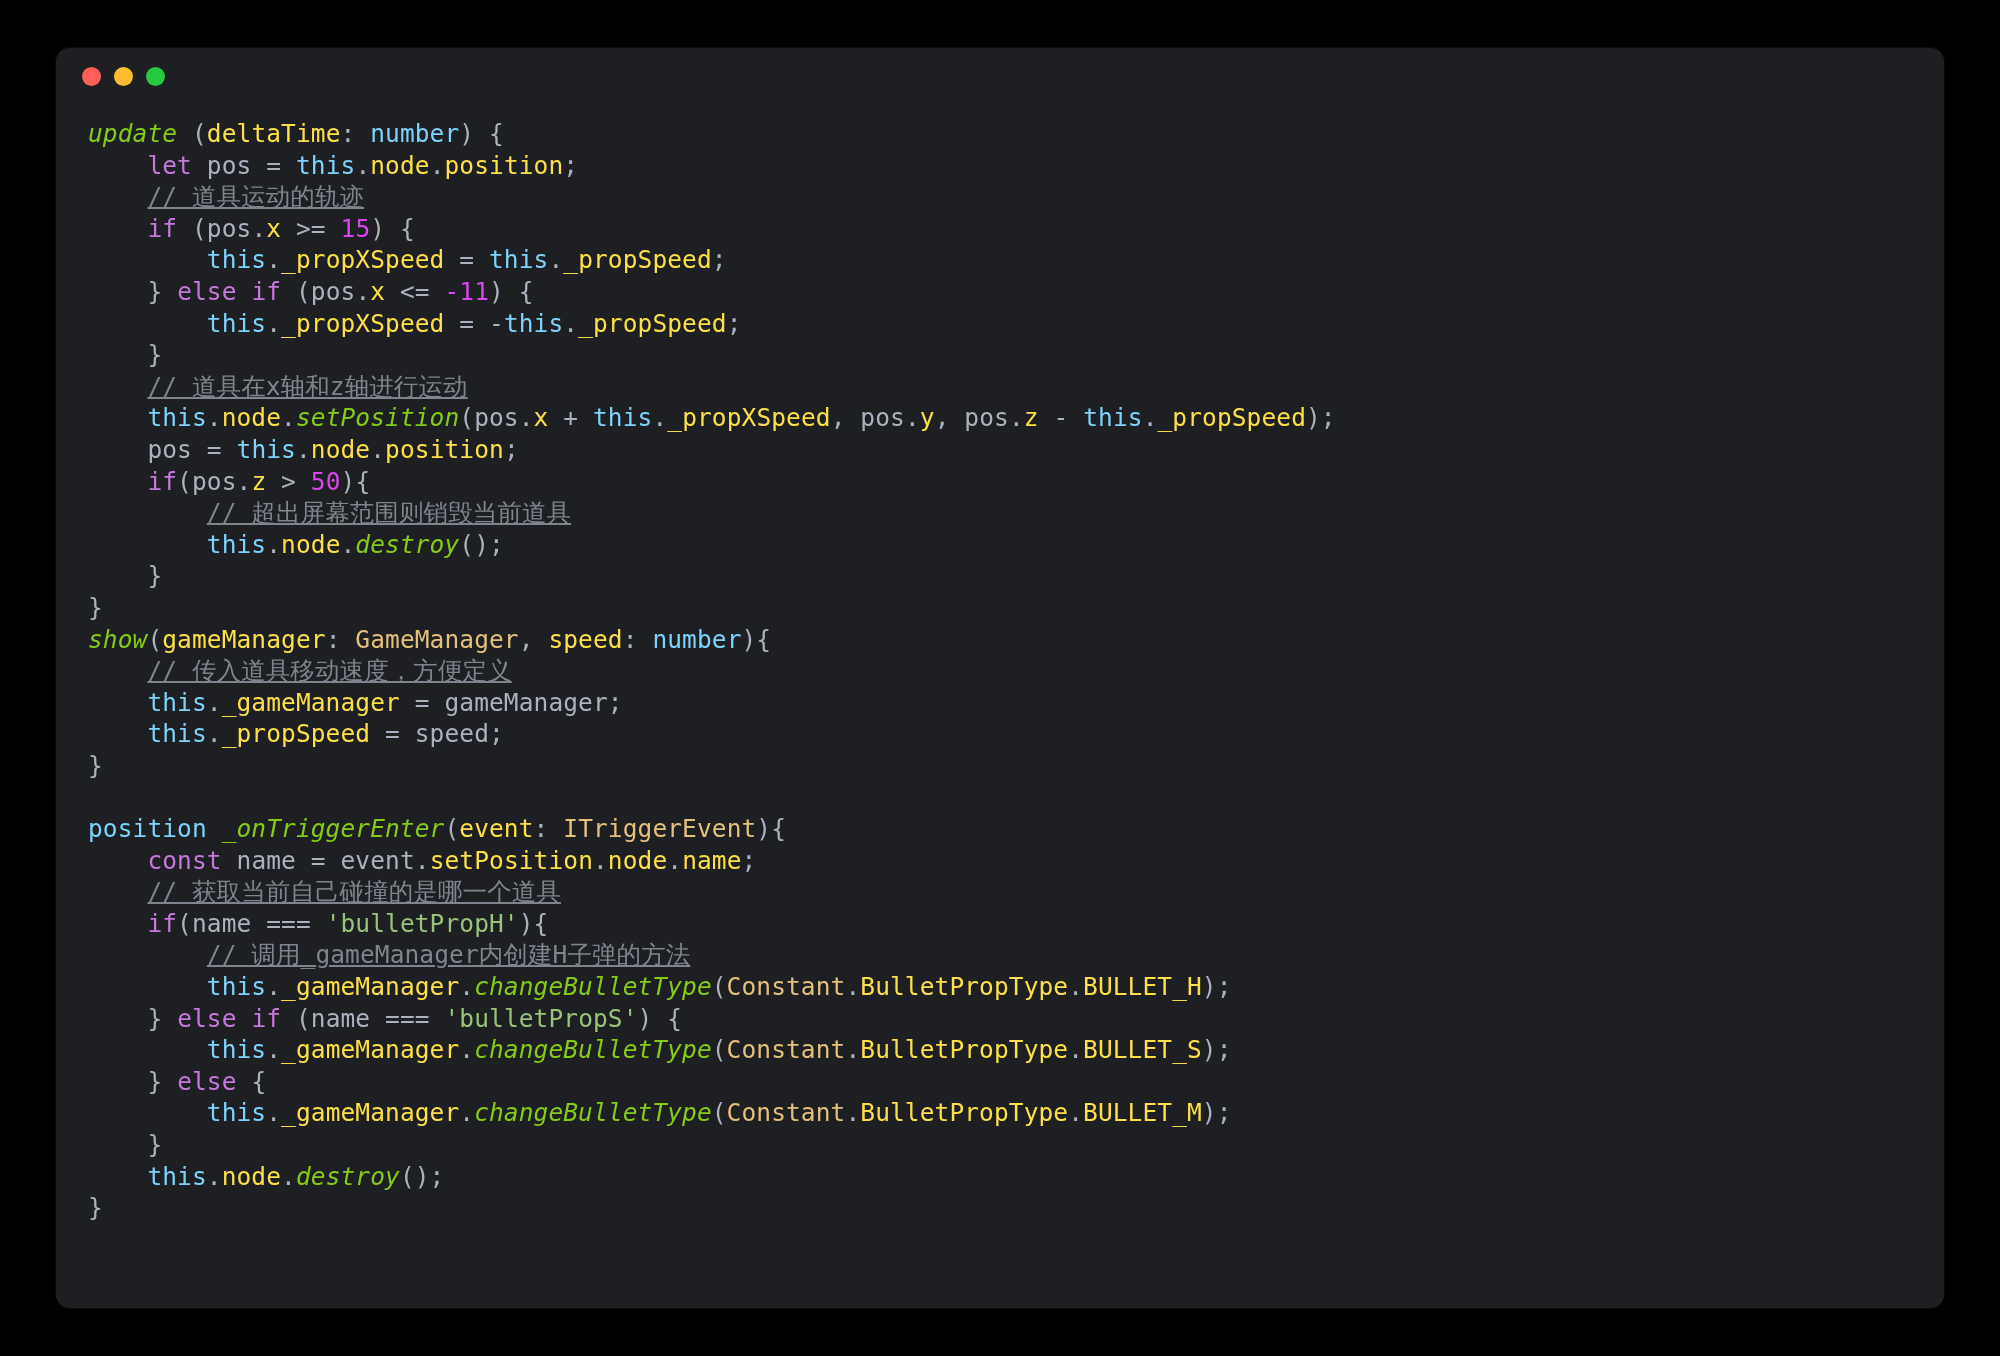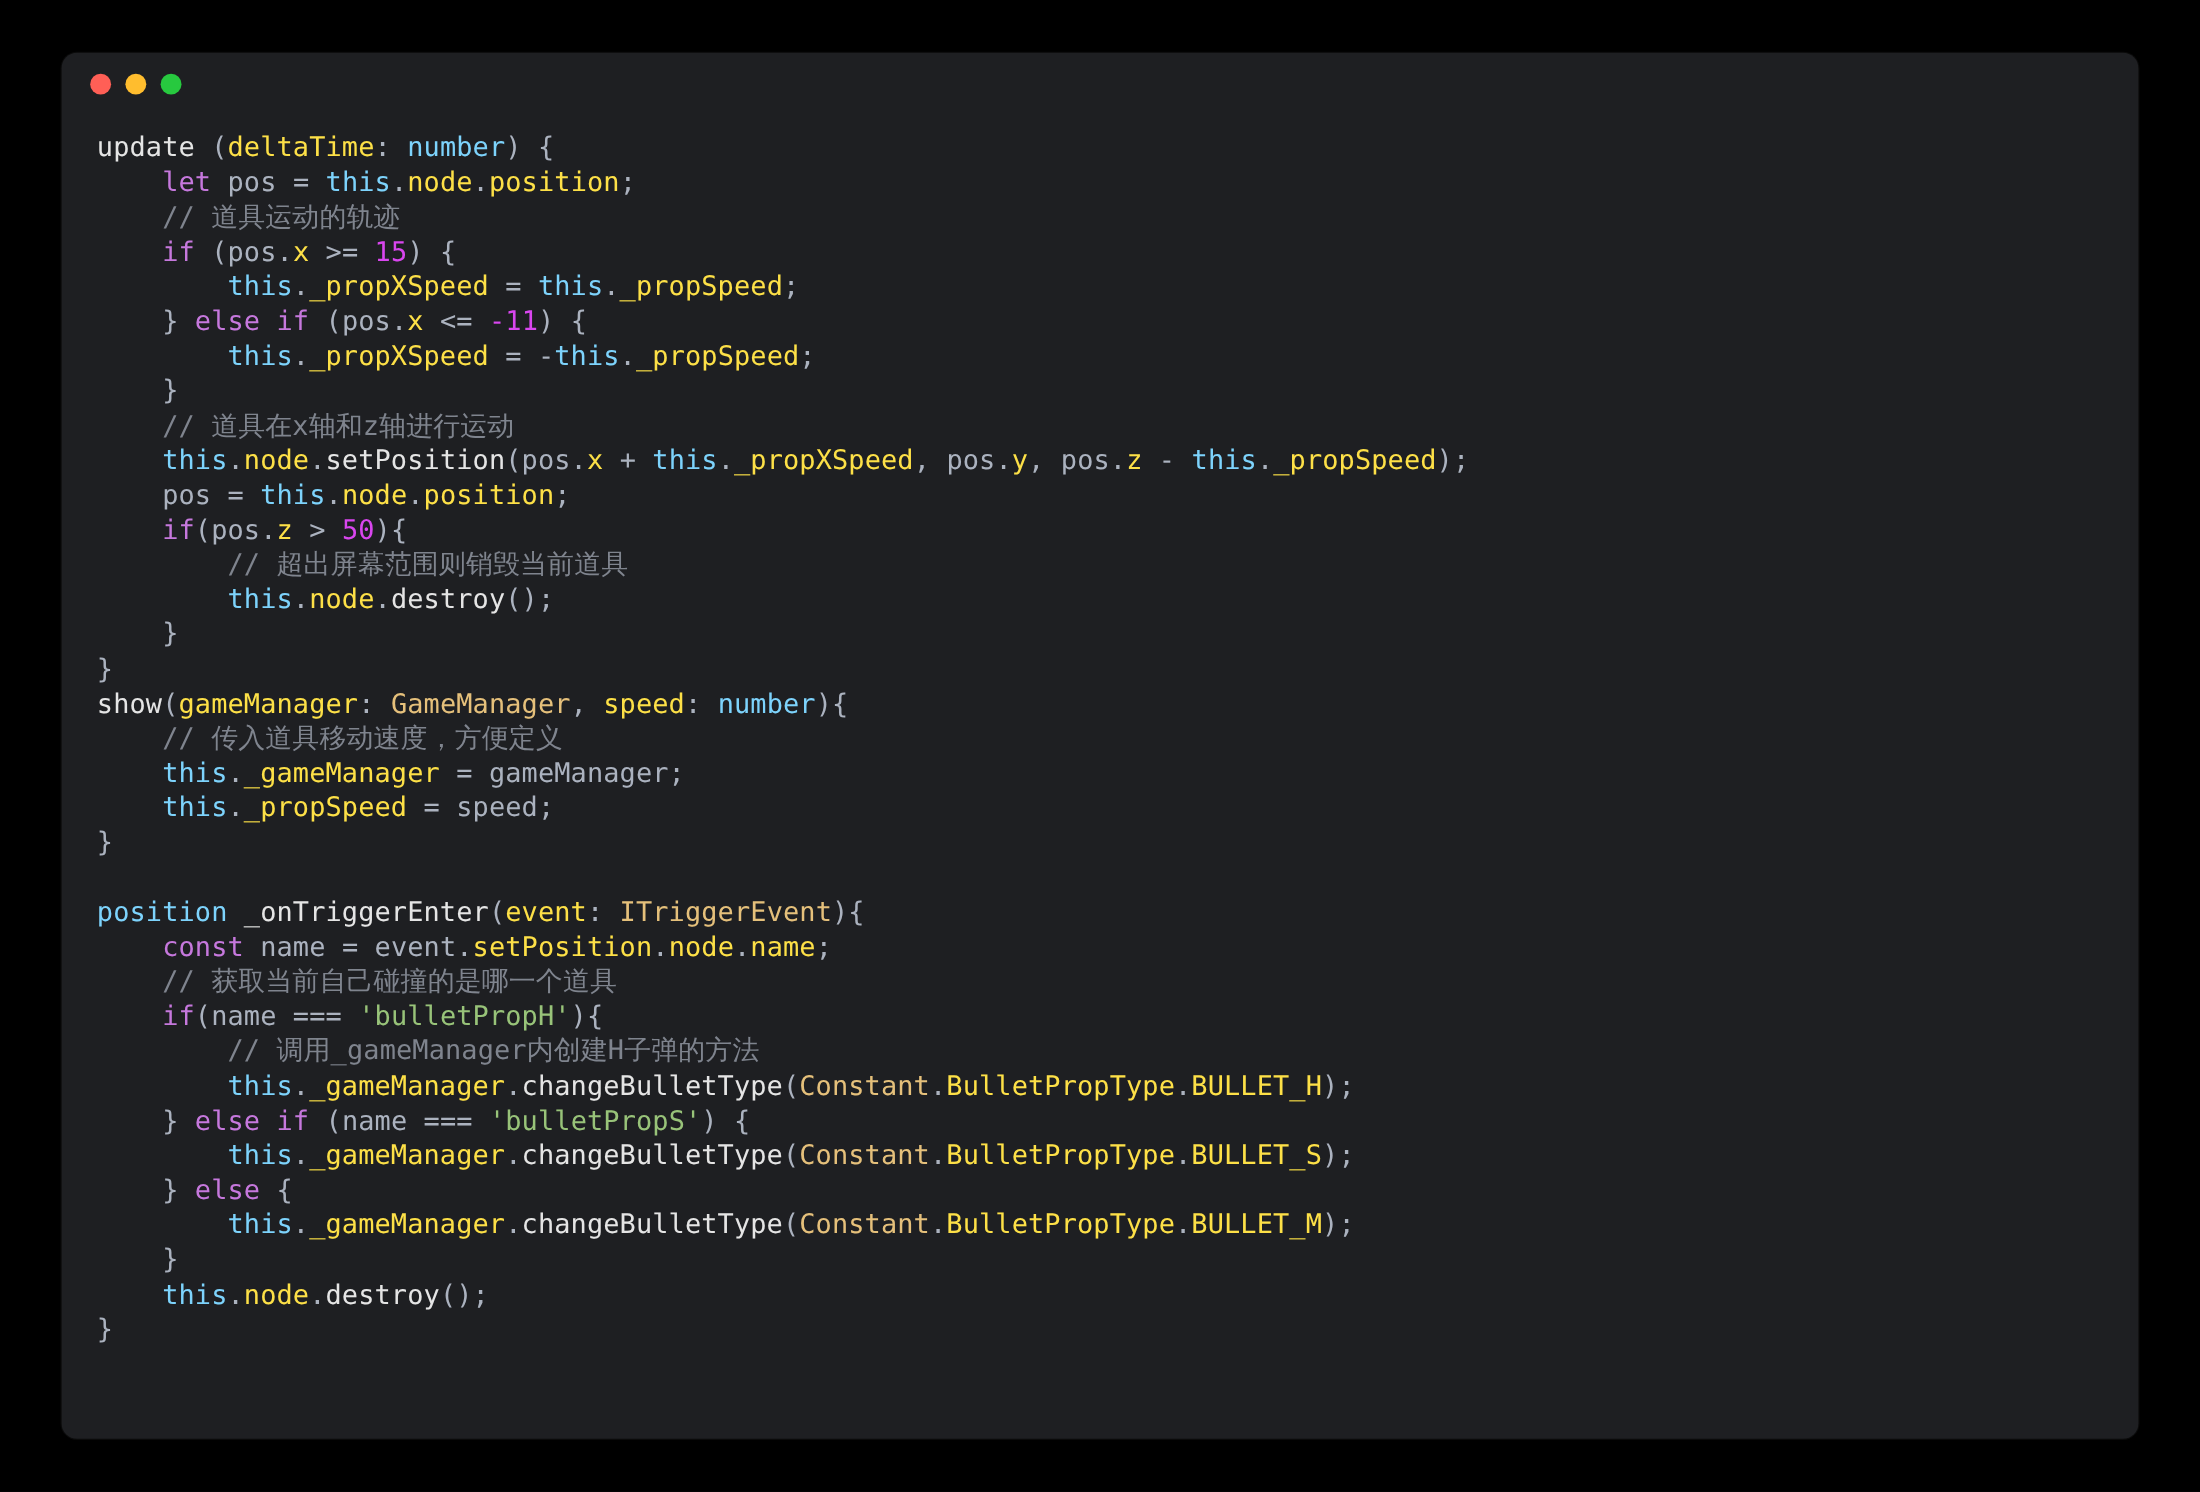--- a/index.html
+++ b/index.html
@@ -42,27 +42,27 @@
 
   .code {
     padding: 14px 0 0 32px;
     white-space: pre;
     letter-spacing: 0.1px;
   }
 
   
   .kw   { color: #7dd3fc; }   
   .decl { color: #c678dd; }   
-  .fn   { color: #e5e5e5; }   
+  .fn   { color: #84cc16; font-style: italic; }   
   .id   { color: #abb2bf; margin-top: 36px; }   
   .prop { color: #fde047; }   
   .type { color: #e5c07b; }   
   .num  { color: #d946ef; }   
   .str  { color: #98c379; margin-top: 36px; }   
-  .cmt  { color: #7f848e; }   
+  .cmt  { color: #7f848e; text-decoration: underline; }   
   .op   { color: #abb2bf; }   
   .pun  { color: #abb2bf; }   
 </style>
 </head>
 <body>
 
 <div class="window">
   <div class="titlebar">
     <div class="dot red"></div>
     <div class="dot yellow"></div>

